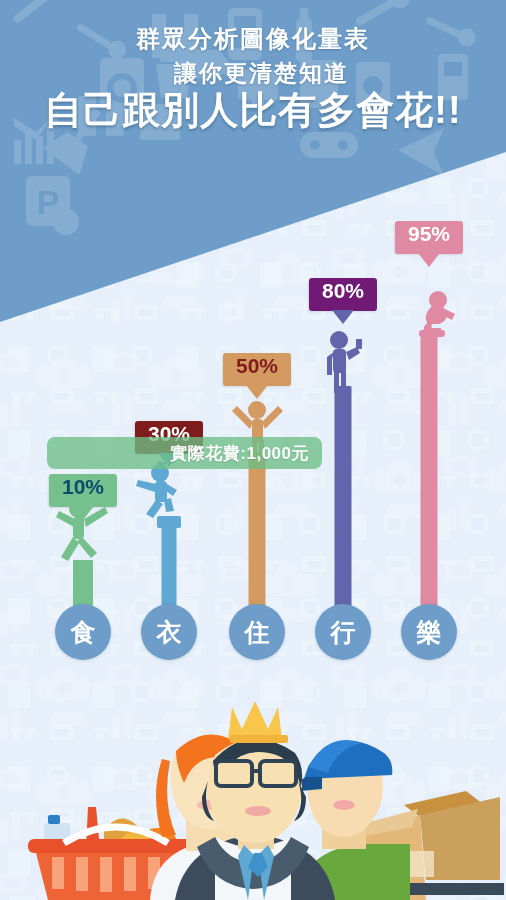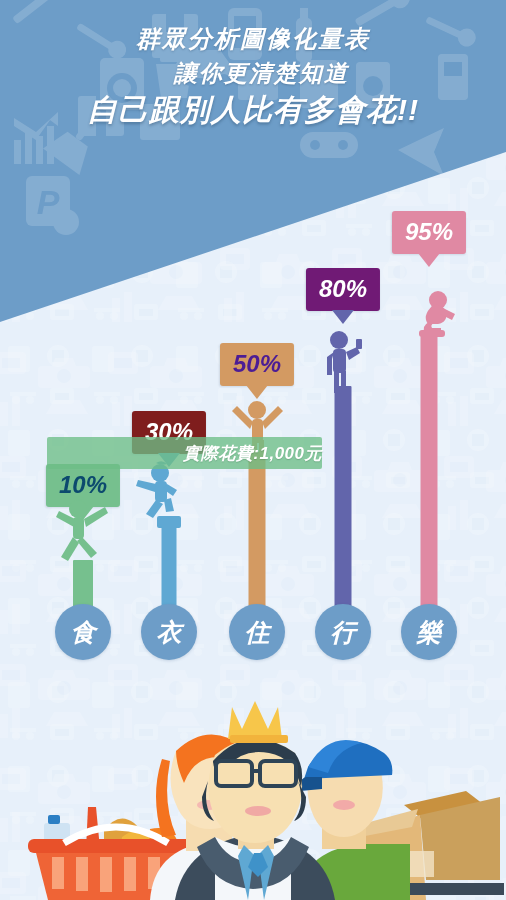--- a/index.html
+++ b/index.html
@@ -2,21 +2,21 @@
 <html><head>
 <meta charset="utf-8">
 <style>
   * { margin:0; padding:0; box-sizing:border-box; }
   html, body { width:506px; height:900px; overflow:hidden; }
   body {
     font-family:"Liberation Sans","DejaVu Sans",sans-serif;
     background:#eaf2fa;
     position:relative;
   }
-  #app { position:absolute; inset:0; width:506px; height:900px; overflow:hidden;font-style:italic; }
+  #app { position:absolute; inset:0; width:506px; height:900px; overflow:hidden; }
 
   
   .bg-lower { position:absolute; inset:0; background:#e7f0fa; }
   .bg-upper {
     position:absolute; left:0; top:0; width:506px; height:340px;
     background:#6d9dc8;
     clip-path:polygon(0 0, 506px 0, 506px 152px, 0 322px);
   }
   .icon-pattern { position:absolute; inset:0; opacity:.5; }
   .icon-pattern-top {
@@ -29,32 +29,32 @@
   .header { position:absolute; left:0; top:22px; width:506px; text-align:center; z-index:6; }
   .hdr-l1 {
     color:#ffffff; font-size:24px; font-weight:bold; letter-spacing:2px;
     line-height:34px; text-shadow:0 1px 2px rgba(40,70,100,.35);
   }
   .hdr-l2 {
     color:#ffffff; font-size:23px; font-weight:bold; letter-spacing:2px;
     line-height:34px; text-shadow:0 1px 2px rgba(40,70,100,.35);padding-left:17px;
   }
   .hdr-l3 {
-    color:#ffffff; font-size:30px; font-weight:bold; letter-spacing:1px;
+    color:#ffffff; font-size:38px; font-weight:bold; letter-spacing:1px;
     line-height:40px; text-shadow:0 2px 3px rgba(40,70,100,.4);
   }
 
   
   .chart { position:absolute; left:0; top:0; width:506px; height:670px; z-index:5; }
   .col { position:absolute; bottom:0; width:92px; }
 
   .bubble {
     position:absolute; left:50%; transform:translateX(-50%);
-    border-radius:3px; color:#fff; font-size:24px; font-weight:bold;
-    padding:7px 13px 8px; white-space:nowrap; text-align:left;
+    border-radius:3px; color:#fff; font-size:21px; font-weight:bold;
+    padding:1px 13px 8px; white-space:nowrap; text-align:left;
     box-shadow:0 1px 2px rgba(30,60,90,.12);
   }
   .bubble .tail {
     position:absolute; left:50%; bottom:-13px; margin-left:-11px;
     width:0; height:0; border-left:11px solid transparent;
     border-right:11px solid transparent; border-top:14px solid currentColor;
   }
 
   .stem { position:absolute; left:50%; transform:translateX(-50%); border-radius:1px; }
   .cap { position:absolute; left:50%; transform:translateX(-50%); border-radius:2px; }
@@ -65,23 +65,23 @@
     color:#ffffff; font-size:25px; font-weight:bold;
     display:flex; align-items:center; justify-content:center;
     box-shadow:0 1px 3px rgba(40,80,120,.18);
   }
 
   .figure { position:absolute; left:50%; transform:translateX(-50%); }
 
   
   .spend-banner {
     position:absolute; left:47px; top:437px; width:275px; height:32px;
-    background:rgba(109,190,135,.78); z-index:7; border-radius:2px;
+    background:rgba(109,190,135,.78); z-index:7; border-radius:8px;
     display:flex; align-items:center; justify-content:flex-end;
-    padding-right:0;
+    padding-right:13px;
   }
   .spend-banner span {
     color:#ffffff; font-size:17px; font-weight:bold; letter-spacing:.5px;
     text-shadow:0 1px 1px rgba(40,90,60,.25);
   }
 
   
   .people { position:absolute; left:0; bottom:0; width:506px; height:235px; z-index:8; }
 </style>
 </head>
@@ -255,21 +255,21 @@
       </svg>
       <div class="cap" style="bottom:142px; width:24px; height:12px; background:#5fa8d3;"></div>
       <div class="stem" style="bottom:36px; width:15px; height:108px; background:#5fa8d3;"></div>
       <div class="circle">
         <span>衣</span>
       </div>
     </div>
 
     <div class="col" style="left:211px;">
       <div class="bubble" style="bottom:284px; background:#d39a62; color:#d39a62;">
-        <span style="color:#4c1d95">50%</span>
+        <span style="color:#7f1d1d">50%</span>
         <span class="tail"></span>
       </div>
       <svg class="figure" width="56" height="62" viewBox="0 0 56 62" style="bottom:210px;">
         <g fill="#d39a62">
           <circle cx="28" cy="12" r="9"></circle>
           <rect x="23" y="21" width="11" height="24" rx="4"></rect>
           <path d="M24 24 L8 8 l-5 5 l18 18z"></path>
           <path d="M33 24 L49 8 l5 5 l-18 18z"></path>
           <rect x="23" y="42" width="5" height="20"></rect>
           <rect x="30" y="42" width="5" height="20"></rect>

